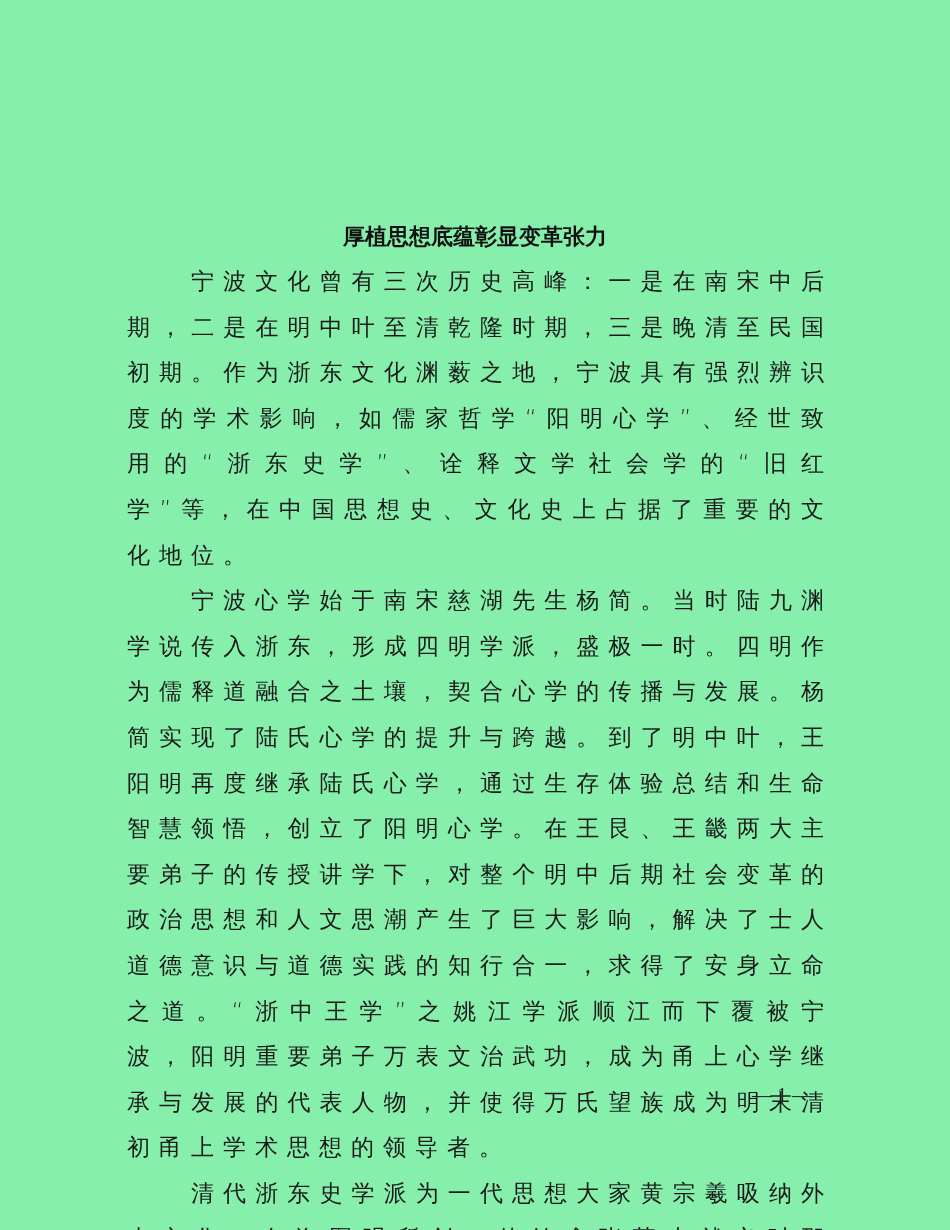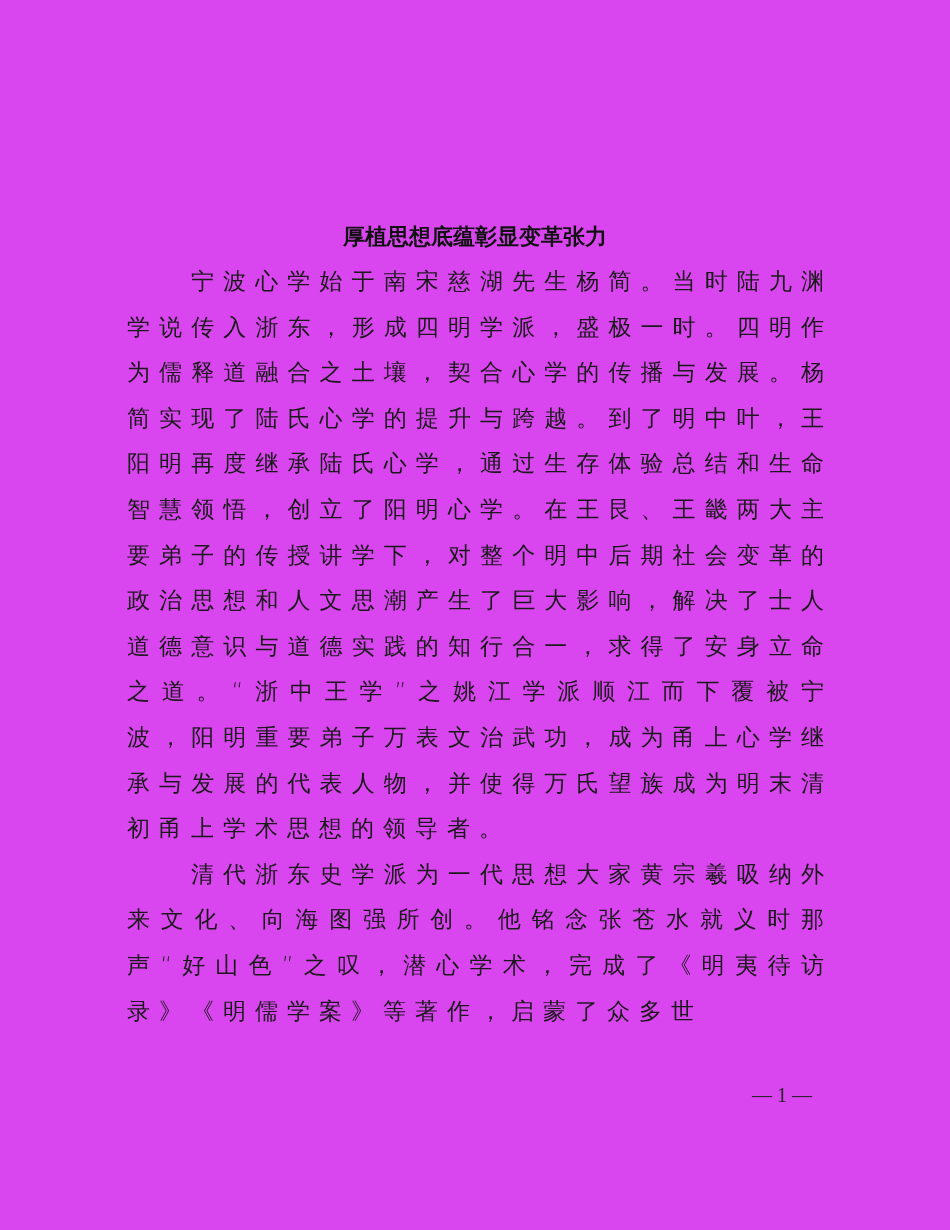--- a/index.html
+++ b/index.html
@@ -13,21 +13,21 @@
       position: relative;
       overflow: hidden;
       font-family: "DejaVu Serif", "Liberation Serif", serif;
       color: #1a1a1a;
     }
     .page {
       position: absolute;
       left: 0; top: 0;
       width: 950px;
       height: 1230px;
-      background: #d946ef;
+      background: #86efac;
     }
     .title {
       position: absolute;
       top: 218px;
       left: 0;
       width: 950px;
       text-align: center;
       font-family: "DejaVu Serif", "Liberation Serif", serif;
       font-weight: bold;
       font-size: 22px;
@@ -63,18 +63,19 @@
       color: #222222;
     }
   </style>
 </head>
 <body>
 
 <div class="page">
   <div class="title">厚植思想底蕴彰显变革张力</div>
 
   <div class="body-text">
+    <p class="para">宁波文化曾有三次历史高峰：一是在南宋中后期，二是在明中叶至清乾隆时期，三是晚清至民国初期。作为浙东文化渊薮之地，宁波具有强烈辨识度的学术影响，如儒家哲学“阳明心学”、经世致用的“浙东史学”、诠释文学社会学的“旧红学”等，在中国思想史、文化史上占据了重要的文化地位。</p>
     <p class="para">宁波心学始于南宋慈湖先生杨简。当时陆九渊学说传入浙东，形成四明学派，盛极一时。四明作为儒释道融合之土壤，契合心学的传播与发展。杨简实现了陆氏心学的提升与跨越。到了明中叶，王阳明再度继承陆氏心学，通过生存体验总结和生命智慧领悟，创立了阳明心学。在王艮、王畿两大主要弟子的传授讲学下，对整个明中后期社会变革的政治思想和人文思潮产生了巨大影响，解决了士人道德意识与道德实践的知行合一，求得了安身立命之道。“浙中王学”之姚江学派顺江而下覆被宁波，阳明重要弟子万表文治武功，成为甬上心学继承与发展的代表人物，并使得万氏望族成为明末清初甬上学术思想的领导者。</p>
     <p class="para">清代浙东史学派为一代思想大家黄宗羲吸纳外来文化、向海图强所创。他铭念张苍水就义时那声“好山色”之叹，潜心学术，完成了《明夷待访录》《明儒学案》等著作，启蒙了众多世</p>
   </div>
 
   <div class="page-number">— 1 —</div>
 </div>
 
 </body></html>

